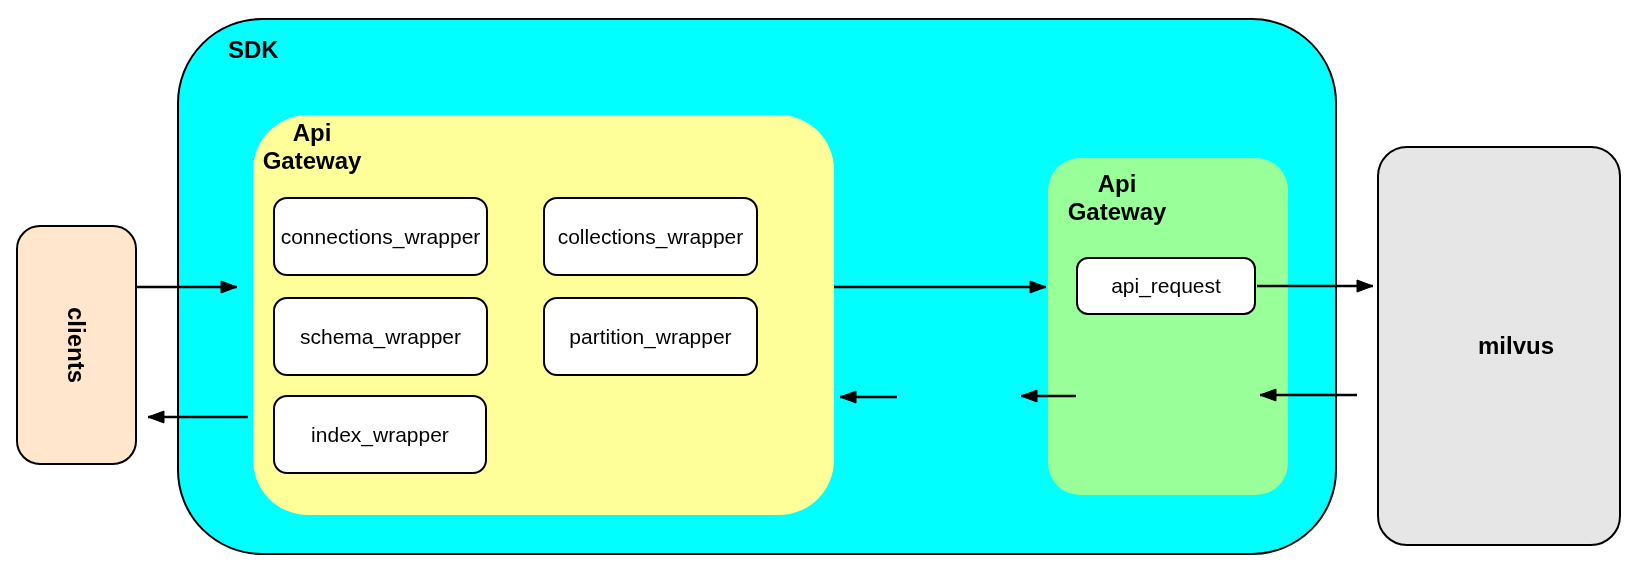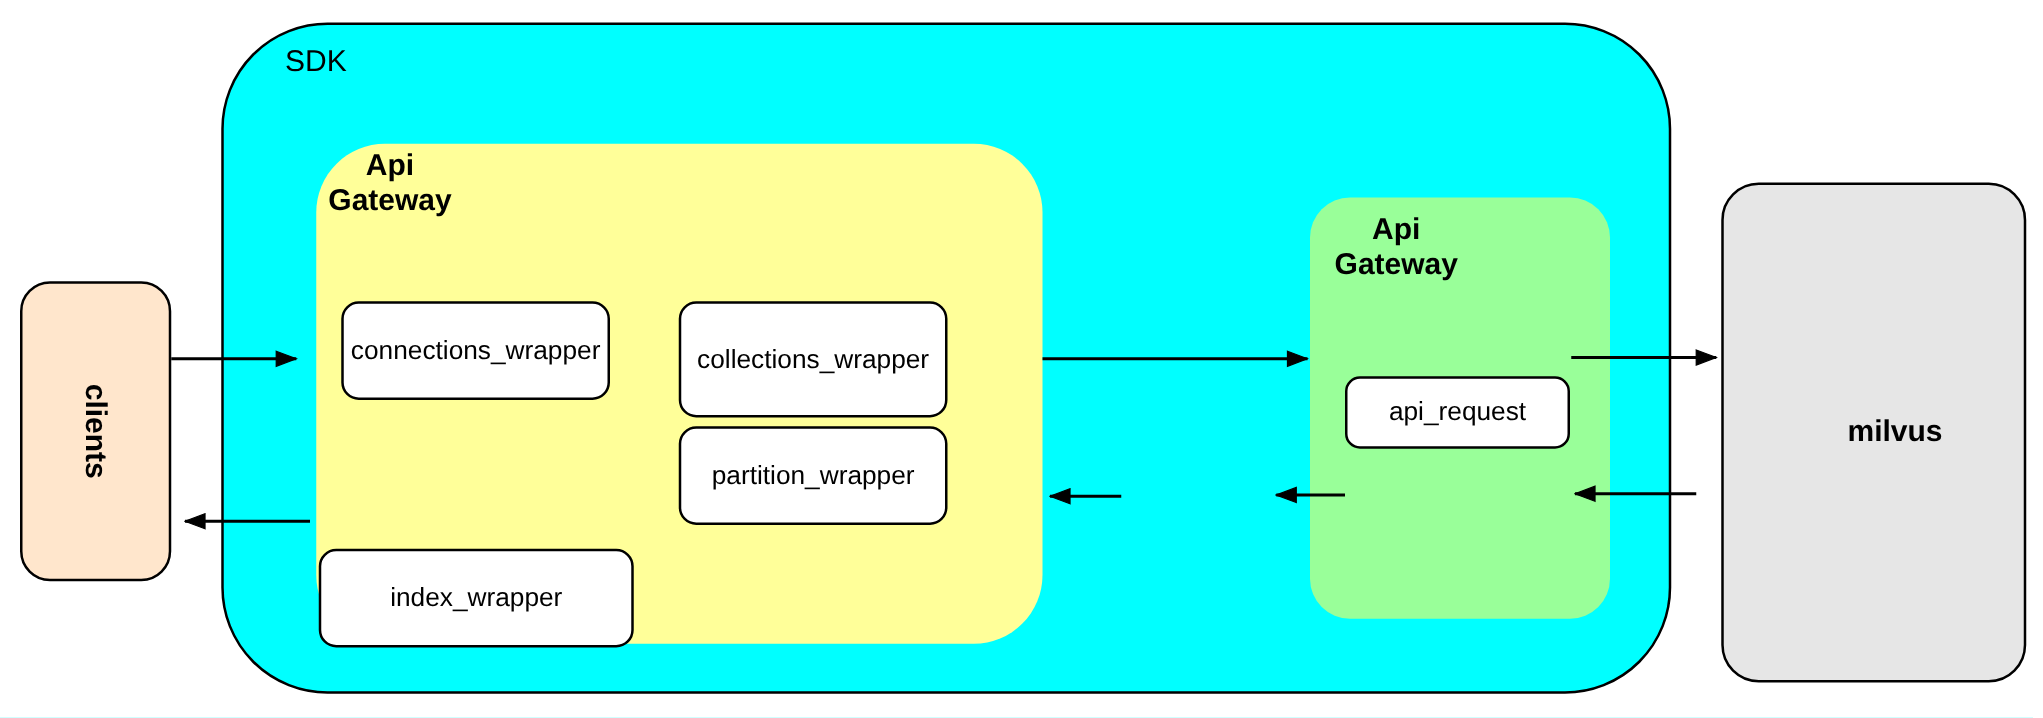--- a/index.html
+++ b/index.html
@@ -16,21 +16,21 @@
   .group {
     border: 2px solid var(--line, #000000);
   }
   .sdk {
     left: 177px; top: 18px; width: 1160px; height: 537px;
     background: var(--sdk-fill, #00ffff);
     border-radius: 85px;
   }
   .sdk-label {
     left: 228px; top: 36px;
-    font-size: 24px; font-weight: normal; line-height: 28px;
+    font-size: 24px; font-weight: bold; line-height: 28px;
   }
   .api-wrapper {
     left: 253px; top: 115px; width: 581px; height: 400px;
     background: var(--wrapper-fill, #ffff99);
     border-radius: 55px;
   }
   .api-wrapper-label {
     left: 256px; top: 119px; width: 112px;
     font-size: 24px; font-weight: bold; line-height: 28px;
     text-align: center;
@@ -43,27 +43,27 @@
   .gateway-label {
     left: 1061px; top: 170px; width: 112px;
     font-size: 24px; font-weight: bold; line-height: 28px;
     text-align: center;
   }
   .node {
     background: var(--node-fill, #ffffff);
     border: 2px solid var(--line, #000000);
     border-radius: 14px;
     display: flex; align-items: center; justify-content: center;
-    font-size: 21px; line-height: 24px; text-align: center; margin-top: 44px;
+    font-size: 21px; line-height: 24px; text-align: center;
   }
   .n-connections { left: 273px; top: 197px; width: 215px; height: 79px; }
-  .n-collections { left: 543px; top: 197px; width: 215px; height: 93px; }
+  .n-collections { left: 543px; top: 197px; width: 215px; height: 79px; }
   .n-schema      { left: 273px; top: 297px; width: 215px; height: 79px; }
   .n-partition   { left: 543px; top: 297px; width: 215px; height: 79px; }
-  .n-index       { left: 255px; top: 395px; width: 252px; height: 79px; }
+  .n-index       { left: 273px; top: 395px; width: 214px; height: 79px; }
   .n-utility     { left: 543px; top: 395px; width: 215px; height: 79px; }
   .n-request     { left: 1076px; top: 257px; width: 180px; height: 58px; border-radius: 12px; }
   .n-response    { left: 1076px; top: 367px; width: 180px; height: 58px; border-radius: 12px; }
   .n-checker     { left: 897px;  top: 366px; width: 121px; height: 60px; border-radius: 12px; }
   .clients {
     left: 16px; top: 225px; width: 121px; height: 240px;
     background: var(--clients-fill, #ffe6cc);
     border: 2px solid var(--line, #000000);
     border-radius: 24px;
     display: flex; align-items: center; justify-content: center;
@@ -95,20 +95,21 @@
   <div class="abs sdk-label">SDK</div>
 
   <div class="abs api-wrapper"></div>
   <div class="abs api-wrapper-label">
     <div>Api</div>
     <div>Gateway</div>
   </div>
 
   <div class="abs node n-connections">connections_wrapper</div>
   <div class="abs node n-collections">collections_wrapper</div>
+  <div class="abs node n-schema">schema_wrapper</div>
   <div class="abs node n-partition">partition_wrapper</div>
   <div class="abs node n-index">index_wrapper</div>
 
   <div class="abs gateway"></div>
   <div class="abs gateway-label">
     <div>Api</div>
     <div>Gateway</div>
   </div>
 
   <div class="abs node n-request">api_request</div>

